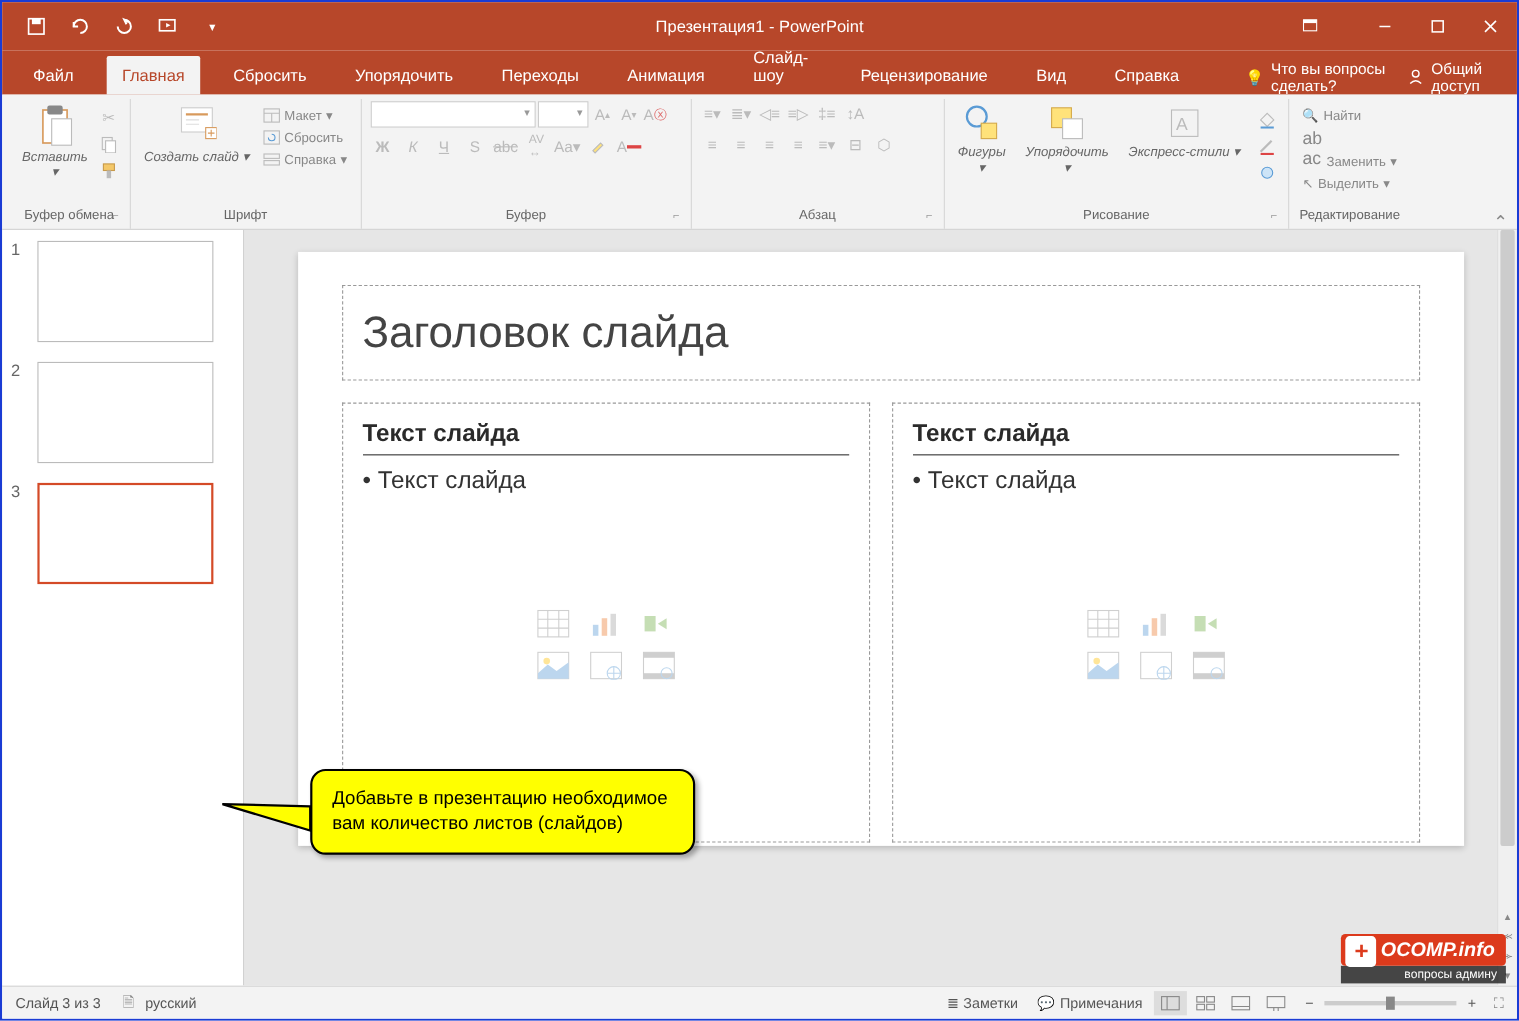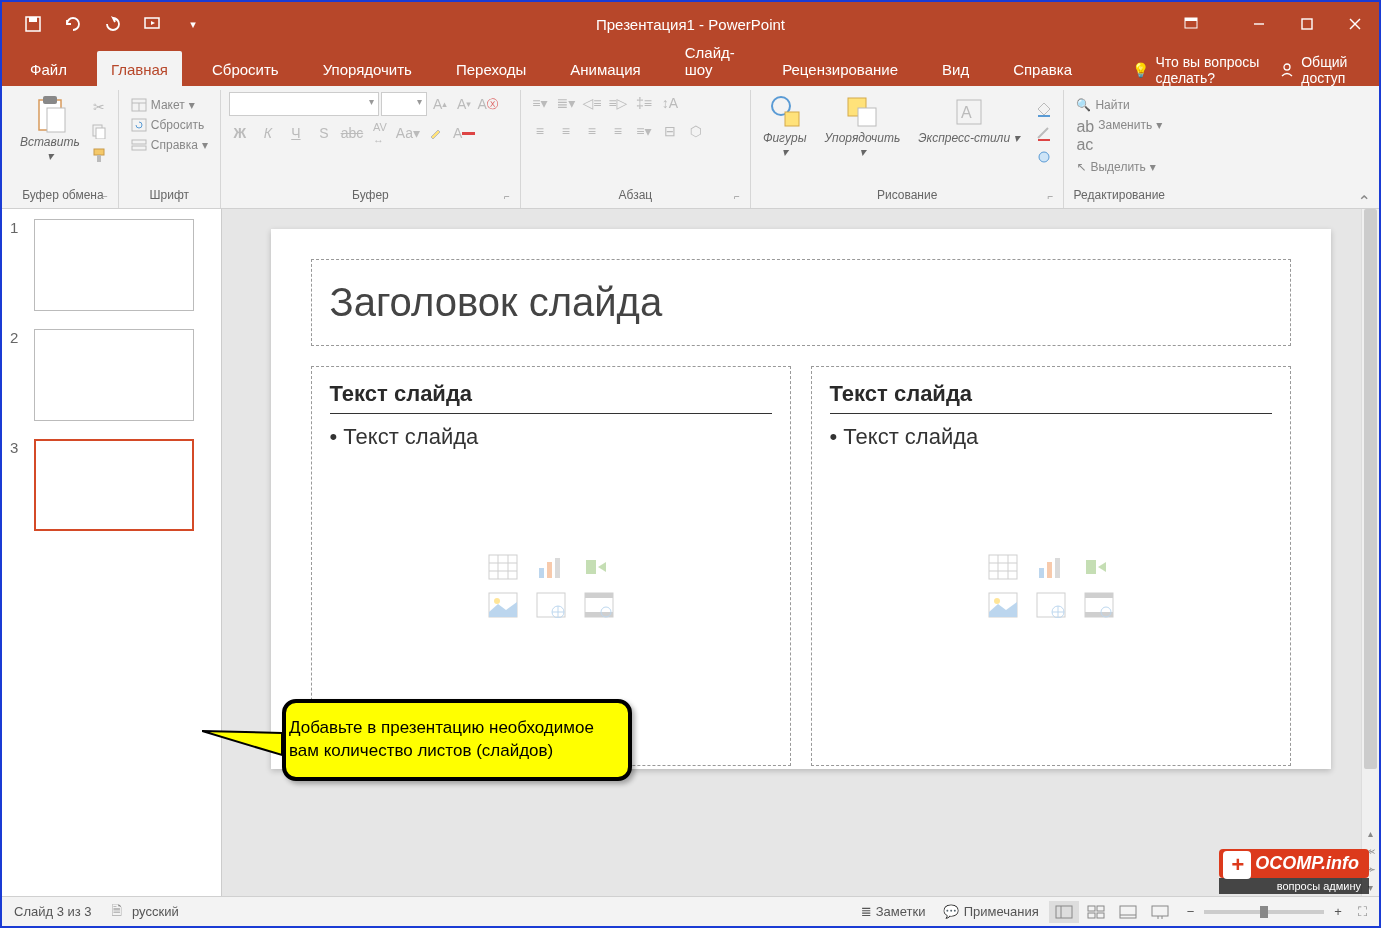--- a/index.html
+++ b/index.html
@@ -16,21 +16,21 @@
 .tab.active { background: #f3f3f3; color: #b7472a; border-radius: 2px 2px 0 0; }
 .tell-me { margin-left: 30px; display: flex; align-items: center; color: #fff; gap: 6px; font-size: 14px; }
 .share { margin-left: auto; margin-right: 20px; display: flex; align-items: center; gap: 6px; color: #fff; font-size: 14px; }
 .ribbon { height: 123px; background: #f3f3f3; border-bottom: 1px solid #d0d0d0; display: flex; padding: 4px 6px 0; }
 .rgroup { border-right: 1px solid #d6d6d6; padding: 2px 8px; display: flex; flex-direction: column; }
 .rgroup-body { flex: 1; display: flex; align-items: flex-start; gap: 4px; }
 .rgroup-label { text-align: center; font-size: 12px; color: #666; padding: 3px 0 4px; position: relative; }
 .rgroup-label .launcher { position: absolute; right: 2px; bottom: 4px; font-size: 10px; color: #999; cursor: pointer; }
 .bigbtn { display: flex; flex-direction: column; align-items: center; gap: 2px; padding: 2px 4px; cursor: pointer; color: #666; }
 .bigbtn-label { font-size: 12px; text-align: center; line-height: 1.15; font-style: italic; }
-.smallbtn { padding: 2px 4px; font-size: 12px; color: #888; cursor: pointer; display: flex; align-items: flex-start; gap: 4px; }
+.smallbtn { padding: 2px 4px; font-size: 12px; color: #888; cursor: pointer; display: flex; align-items: flex-end; gap: 4px; }
 .vstack { display: flex; flex-direction: column; gap: 2px; }
 .hstack { display: flex; align-items: center; gap: 2px; }
 .font-combo { border: 1px solid #ccc; background: #fff; height: 24px; padding: 0 20px 0 6px; font-size: 13px; color: #999; position: relative; }
 .font-combo::after { content: "▾"; position: absolute; right: 4px; top: 3px; font-size: 10px; }
 .ribbtn { width: 22px; height: 22px; display: flex; align-items: center; justify-content: center; color: #bbb; cursor: pointer; font-size: 14px; }
 .collapse-rib { position: absolute; right: 8px; top: 190px; color: #888; cursor: pointer; }
 .workspace { flex: 1; display: flex; background: #e6e6e6; position: relative; overflow: hidden; }
 .thumb-panel { width: 220px; background: #fff; border-right: 1px solid #ccc; padding: 10px 8px; overflow-y: auto; }
 .thumb-item { display: flex; gap: 8px; margin-bottom: 18px; }
 .thumb-num { font-size: 15px; color: #666; width: 16px; }
@@ -40,21 +40,21 @@
 .slide { width: 1060px; height: 540px; background: #fff; box-shadow: 0 2px 6px rgba(0,0,0,0.2); position: relative; padding: 30px 40px; }
 .title-ph { border: 1px dashed #999; padding: 20px 18px; margin-bottom: 20px; }
 .title-ph-text { font-size: 40px; color: #444; font-weight: 300; }
 .content-row { display: flex; gap: 20px; height: 400px; }
 .content-ph { flex: 1; border: 1px dashed #999; padding: 14px 18px; position: relative; }
 .ph-heading { font-size: 22px; font-weight: bold; color: #2a2a2a; border-bottom: 1px solid #333; padding-bottom: 6px; margin-bottom: 10px; }
 .ph-bullet { font-size: 22px; color: #333; }
 .ph-icons { position: absolute; left: 50%; top: 55%; transform: translate(-50%, -50%); display: grid; grid-template-columns: repeat(3, 36px); gap: 8px 12px; opacity: 0.4; }
 .ph-icon { width: 36px; height: 30px; display: flex; align-items: center; justify-content: center; }
 .callout { position: absolute; left: 280px; top: 490px; z-index: 50; }
-.callout-box { background: #ffff00; border: 4px solid #000000; border-radius: 14px; padding: 14px 3px; width: 350px; font-size: 17px; color: #000; line-height: 1.35; box-shadow: 3px 3px 5px rgba(0,0,0,0.3); }
+.callout-box { background: #ffff00; border: 2px solid #000000; border-radius: 14px; padding: 14px 18px; width: 350px; font-size: 17px; color: #000; line-height: 1.35; box-shadow: 3px 3px 5px rgba(0,0,0,0.3); }
 .callout svg { position: absolute; left: -80px; top: 14px; }
 .vscroll { position: absolute; right: 0; top: 0; bottom: 0; width: 18px; background: #f0f0f0; border-left: 1px solid #ddd; }
 .vscroll-thumb { position: absolute; top: 0; left: 2px; right: 2px; height: 560px; background: #ccc; border-radius: 2px; }
 .vscroll-arrows { position: absolute; bottom: 0; left: 0; right: 0; display: flex; flex-direction: column; }
 .varrow { height: 18px; display: flex; align-items: center; justify-content: center; color: #888; font-size: 10px; cursor: pointer; }
 .statusbar { height: 30px; background: #f3f3f3; border-top: 1px solid #d0d0d0; display: flex; align-items: center; padding: 0 12px; font-size: 13px; color: #555; }
 .statusbar .right { margin-left: auto; display: flex; align-items: center; gap: 2px; }
 .sb-btn { padding: 4px 8px; cursor: pointer; display: flex; align-items: center; gap: 4px; }
 .view-btn { width: 30px; height: 22px; display: flex; align-items: center; justify-content: center; cursor: pointer; color: #888; }
 .view-btn.active { background: #ddd; }
@@ -178,20 +178,32 @@
                 <rect x="6" y="8" width="4" height="7" fill="#bbb"></rect>
               </svg>
             </span>
         </div>
       </div>
       <div class="rgroup-label"><span>Буфер обмена</span><span class="launcher">⌐</span></div>
     </div>
 
     <div class="rgroup">
       <div class="rgroup-body">
+        <div class="bigbtn">
+          <svg width="36" height="40">
+              <rect x="4" y="4" width="28" height="22" fill="#fff" stroke="#ccc"></rect>
+              <line x1="8" y1="10" x2="28" y2="10" stroke="#d89a5c" stroke-width="2"></line>
+              <line x1="8" y1="15" x2="20" y2="15" stroke="#ddd"></line>
+              <line x1="8" y1="19" x2="20" y2="19" stroke="#ddd"></line>
+              <rect x="26" y="22" width="10" height="10" fill="#fff" stroke="#d89a5c"></rect>
+              <line x1="31" y1="24" x2="31" y2="30" stroke="#d89a5c"></line>
+              <line x1="28" y1="27" x2="34" y2="27" stroke="#d89a5c"></line>
+            </svg>
+          <div class="bigbtn-label"><span>Создать слайд</span> ▾</div>
+        </div>
         <div class="vstack" style="padding-top:4px;">
           <div class="smallbtn"><svg width="16" height="14">
                 <rect x="1" y="1" width="14" height="12" fill="none" stroke="#bbb"></rect>
                 <line x1="1" y1="5" x2="15" y2="5" stroke="#bbb"></line>
                 <line x1="8" y1="5" x2="8" y2="13" stroke="#bbb"></line>
               </svg><span>Макет</span> ▾</div>
           <div class="smallbtn">
               <svg width="16" height="14">
                 <rect x="1" y="1" width="14" height="12" fill="none" stroke="#bbb"></rect>
                 <path d="M8 4 A3 3 0 1 1 5 7" fill="none" stroke="#5a9bd5"></path>

